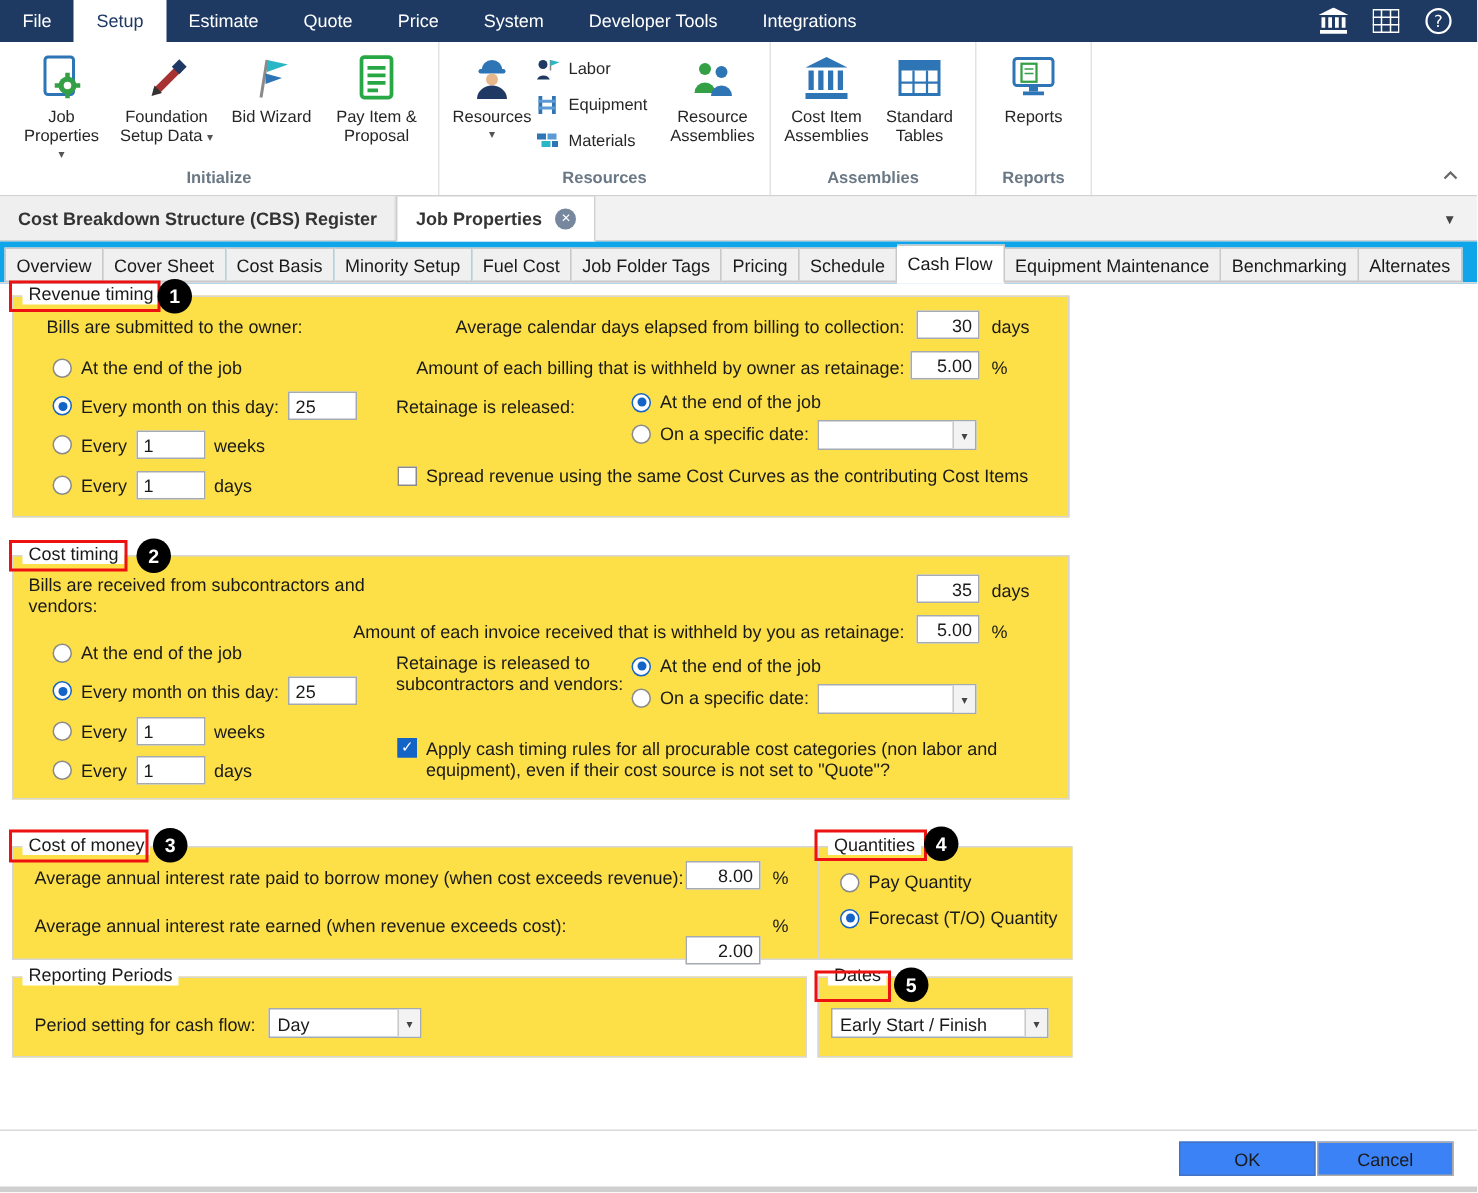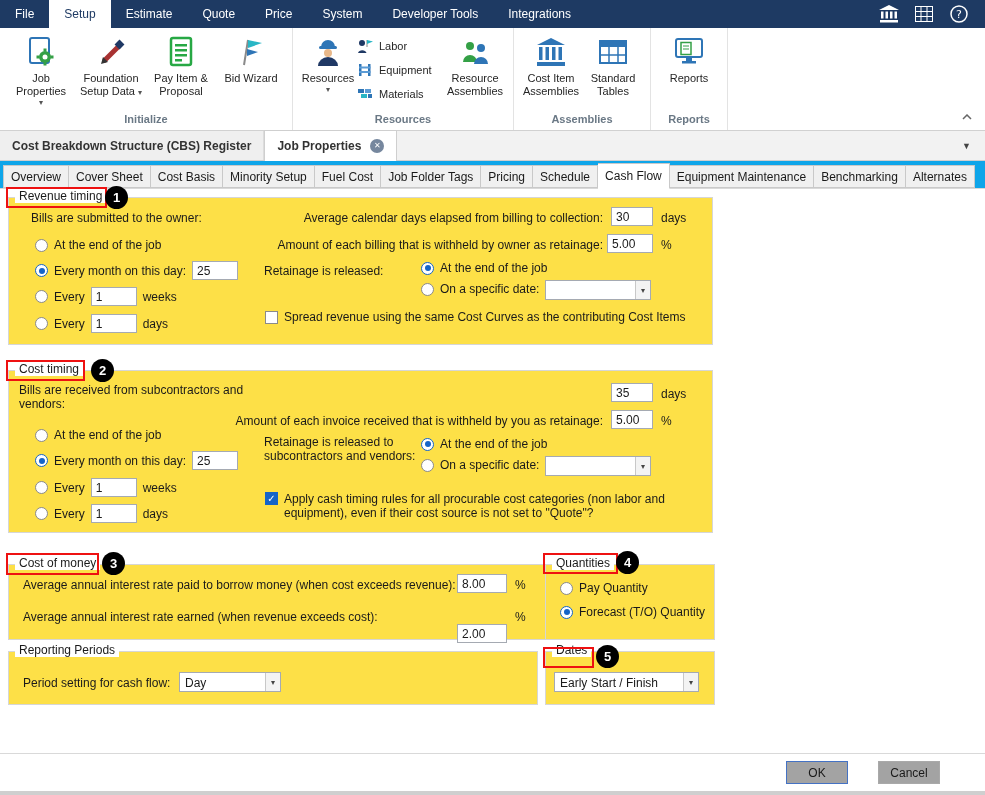--- a/index.html
+++ b/index.html
@@ -50,29 +50,29 @@
 
 .hrow{display:flex;align-items:center;gap:6px;white-space:nowrap}
 .hrow.top{align-items:flex-start}
 .radio{width:13px;height:13px;border-radius:50%;border:1px solid #8a8a8a;background:#fff;display:inline-block;position:relative;flex:none}
 .radio.checked{border-color:#1464c8}
 .radio.checked::after{content:"";position:absolute;left:2.5px;top:2.5px;width:6px;height:6px;border-radius:50%;background:#1464c8}
 .cb{width:13px;height:13px;border:1px solid #8a8a8a;background:#fff;display:inline-block;flex:none;font-size:10px;line-height:11px;text-align:center;color:#fff}
 .cb.checked{background:#1464c8;border-color:#1464c8}
 .cb.checked::after{content:"\2713"}
 .tinput{height:19px;border:1px solid #a5aab2;padding:0 4px;font-family:"Liberation Sans","DejaVu Sans",sans-serif;font-size:12px;background:#fff;color:#1a1a1a}
-.tinput.num{}
+.tinput.num{text-align:right}
 .lab{white-space:nowrap}
 .wrap{white-space:normal}
 .combo{height:20px;border:1px solid #a5aab2;background:#fff;display:flex;align-items:stretch}
 .combo .cval{flex:1;padding:1px 5px 0;white-space:nowrap;overflow:hidden;display:flex;align-items:center}
 .combo .carr{width:15px;display:flex;align-items:center;justify-content:center;font-size:8px;color:#444;border-left:1px solid #c8c8c8;background:#f3f3f3}
 
 .footer-line{position:absolute;left:0;right:0;top:753px;border-top:1px solid #d9d9d9}
-.btn{position:absolute;height:23px;width:62px;background:#a3a3a3;display:flex;align-items:center;justify-content:center;font-size:12px;top:761px}
+.btn{position:absolute;height:23px;width:91px;background:#3b82f6;display:flex;align-items:center;justify-content:center;font-size:12px;top:761px}
 .btn-ok{left:786px;border:1px solid #4472c4}
 .btn-cancel{left:878px;border:1px solid #a9a9a9}
 .bottom-strip{position:absolute;left:0;right:0;bottom:0;height:4px;background:#cfcfcf}
 
 .ann-box{position:absolute;border:2px solid #ee1111;z-index:50;pointer-events:none;background:transparent}
 .ann-circle{position:absolute;width:23px;height:23px;border-radius:50%;background:#000;color:#fff;display:flex;align-items:center;justify-content:center;font-size:13px;font-weight:bold;z-index:51;pointer-events:none}
 </style>
 </head>
 <body>
 
@@ -144,38 +144,38 @@
                 <line x1="10" y1="24" x2="24" y2="10" stroke="#a83232" stroke-width="5" stroke-linecap="round"></line>
                 <polygon points="6,28 13,26 8,21" fill="#333"></polygon>
                 <rect x="21" y="5" width="7" height="7" transform="rotate(45 24.5 8.5)" fill="#1f3864"></rect>
               </svg>
           </span>
           <span class="big-btn-label"><span>Foundation Setup Data</span> <span class="dd-inline">▾</span></span>
         </div>
         <div class="big-btn">
           <span class="icon32">
             <svg width="32" height="32" viewBox="0 0 32 32">
+                <path d="M9 29 L13 4" stroke="#8a8a8a" stroke-width="2"></path>
+                <polygon points="13,4 27,7 13,12" fill="#29b6c5"></polygon>
+                <polygon points="12,13 23,16 12,20" fill="#2e75b6"></polygon>
+              </svg>
+          </span>
+          <span class="big-btn-label"><span>Bid Wizard</span></span>
+        </div>
+        <div class="big-btn">
+          <span class="icon32">
+            <svg width="32" height="32" viewBox="0 0 32 32">
                 <rect x="6" y="2" width="20" height="27" rx="2" fill="#fff" stroke="#27a844" stroke-width="2.5"></rect>
                 <rect x="10" y="8" width="12" height="2.5" fill="#27a844"></rect>
                 <rect x="10" y="13" width="12" height="2.5" fill="#27a844"></rect>
                 <rect x="10" y="18" width="12" height="2.5" fill="#27a844"></rect>
                 <rect x="10" y="23" width="7" height="2.5" fill="#27a844"></rect>
               </svg>
           </span>
           <span class="big-btn-label"><span>Pay Item &amp; Proposal</span></span>
-        </div>
-        <div class="big-btn">
-          <span class="icon32">
-            <svg width="32" height="32" viewBox="0 0 32 32">
-                <path d="M9 29 L13 4" stroke="#8a8a8a" stroke-width="2"></path>
-                <polygon points="13,4 27,7 13,12" fill="#29b6c5"></polygon>
-                <polygon points="12,13 23,16 12,20" fill="#2e75b6"></polygon>
-              </svg>
-          </span>
-          <span class="big-btn-label"><span>Bid Wizard</span></span>
         </div>
       </div>
       <div class="ribbon-group-label">Initialize</div>
     </div>
 
     <div class="ribbon-group">
       <div class="ribbon-buttons">
         <div class="big-btn" style="width:58px">
           <span class="icon32">
             <svg width="32" height="32" viewBox="0 0 32 32">

